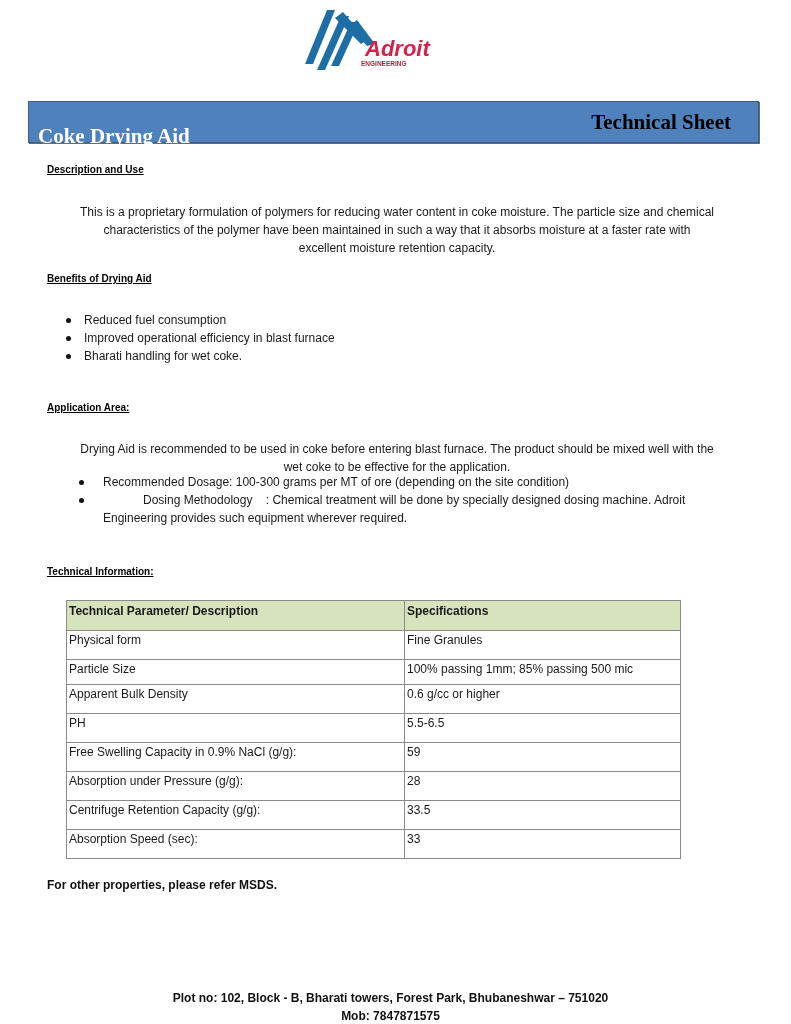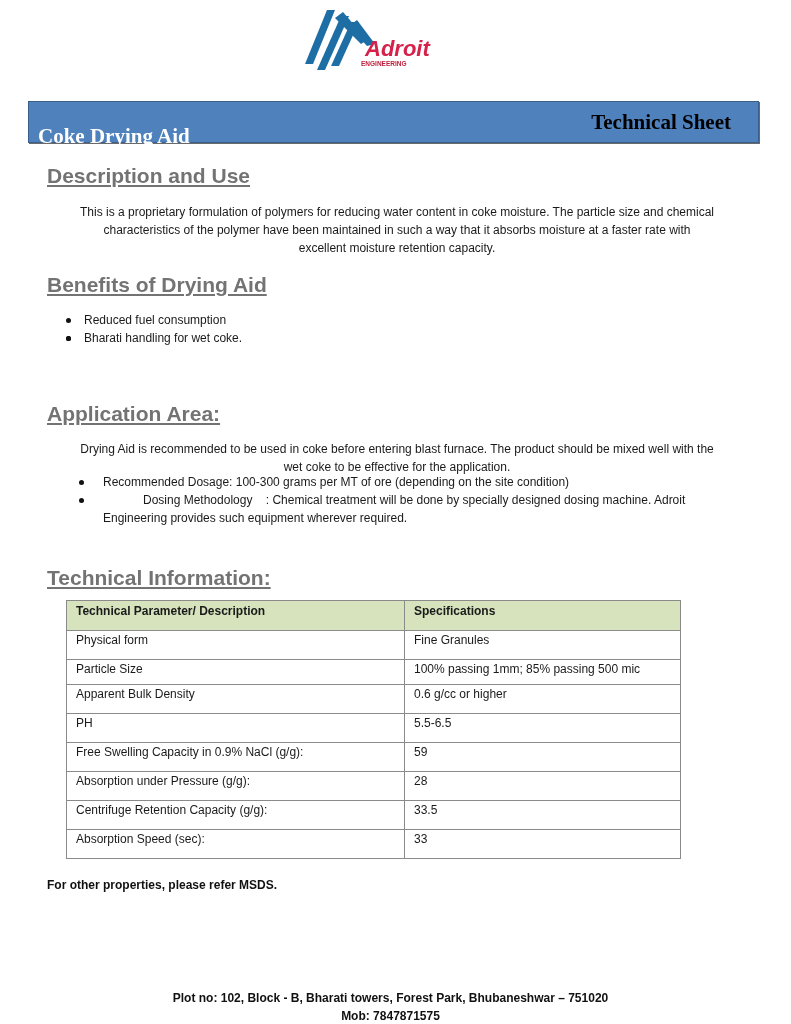--- a/index.html
+++ b/index.html
@@ -21,21 +21,21 @@
   }
   .banner .title-right {
     position: absolute; right: 27px; top: 8px;
     font-family: "Liberation Serif", "DejaVu Serif", serif; font-weight: bold;
     font-size: 21px; color: #000000;
   }
 
   .heading {
     position: absolute; left: 47px;
     font-family: "Liberation Sans", "DejaVu Sans", sans-serif; font-weight: bold;
-    font-size: 21px; color: #737373; text-decoration: underline;
+    font-size: 10px; color: #000000; text-decoration: underline;
   }
   .para {
     position: absolute; left: 47px; width: 700px;
     font-size: 12px; line-height: 18px; color: #1a1a1a; text-align: center;
   }
   .bullets { position: absolute; list-style: none; font-size: 12px; line-height: 18px; }
   .bullets li { position: relative; }
   .bullets li .dot {
     position: absolute; width: 5px; height: 5px; border-radius: 50%; background: #111;
     top: 7px;
@@ -48,21 +48,21 @@
   .b2 { left: 78px; top: 473px; width: 670px; }
   .b2 li { padding-left: 25px; }
   .b2 li .dot { left: 1px; }
 
   .tech-table {
     position: absolute; left: 66px; top: 600px; width: 615px;
     border-collapse: collapse; font-size: 12px;
   }
   .tech-table td, .tech-table th {
     border: 1px solid #8a8a8a; vertical-align: top; text-align: left;
-    padding: 2px 2px 0 9px; font-weight: normal;
+    padding: 2px 2px 0 2px; font-weight: normal;
   }
   .tech-table th { background: #d6e3bc; font-weight: bold; height: 30px; padding-top: 3px; }
   .tech-table td.c1 { width: 338px; }
   .tech-table tr.r29 td { height: 29px; }
   .tech-table tr.r25 td { height: 25px; }
 
   .note {
     position: absolute; left: 47px; top: 878px;
     font-size: 12px; font-weight: bold; color: #111;
   }
@@ -94,21 +94,21 @@
 <div class="heading" style="top:164px;">Description and Use</div>
 <div class="para" style="top:203px;">
   <div>This is a proprietary formulation of polymers for reducing water content in coke moisture. The particle size and chemical</div>
   <div>characteristics of the polymer have been maintained in such a way that it absorbs moisture at a faster rate with</div>
   <div>excellent moisture retention capacity.</div>
 </div>
 
 <div class="heading" style="top:273px;">Benefits of Drying Aid</div>
 <ul class="bullets b1">
   <li><span class="dot"></span><span>Reduced fuel consumption</span></li>
-  <li><span class="dot"></span></li>
+  <li><span class="dot"></span><span>Improved operational efficiency in blast furnace</span></li>
   <li><span class="dot"></span><span>Bharati handling for wet coke.</span></li>
 </ul>
 
 <div class="heading" style="top:402px;">Application Area:</div>
 <div class="para" style="top:440px;">
   <div>Drying Aid is recommended to be used in coke before entering blast furnace. The product should be mixed well with the</div>
   <div>wet coke to be effective for the application.</div>
 </div>
 <ul class="bullets b2">
   <li><span class="dot"></span><span>Recommended Dosage: 100-300 grams per MT of ore (depending on the site condition)</span></li>

